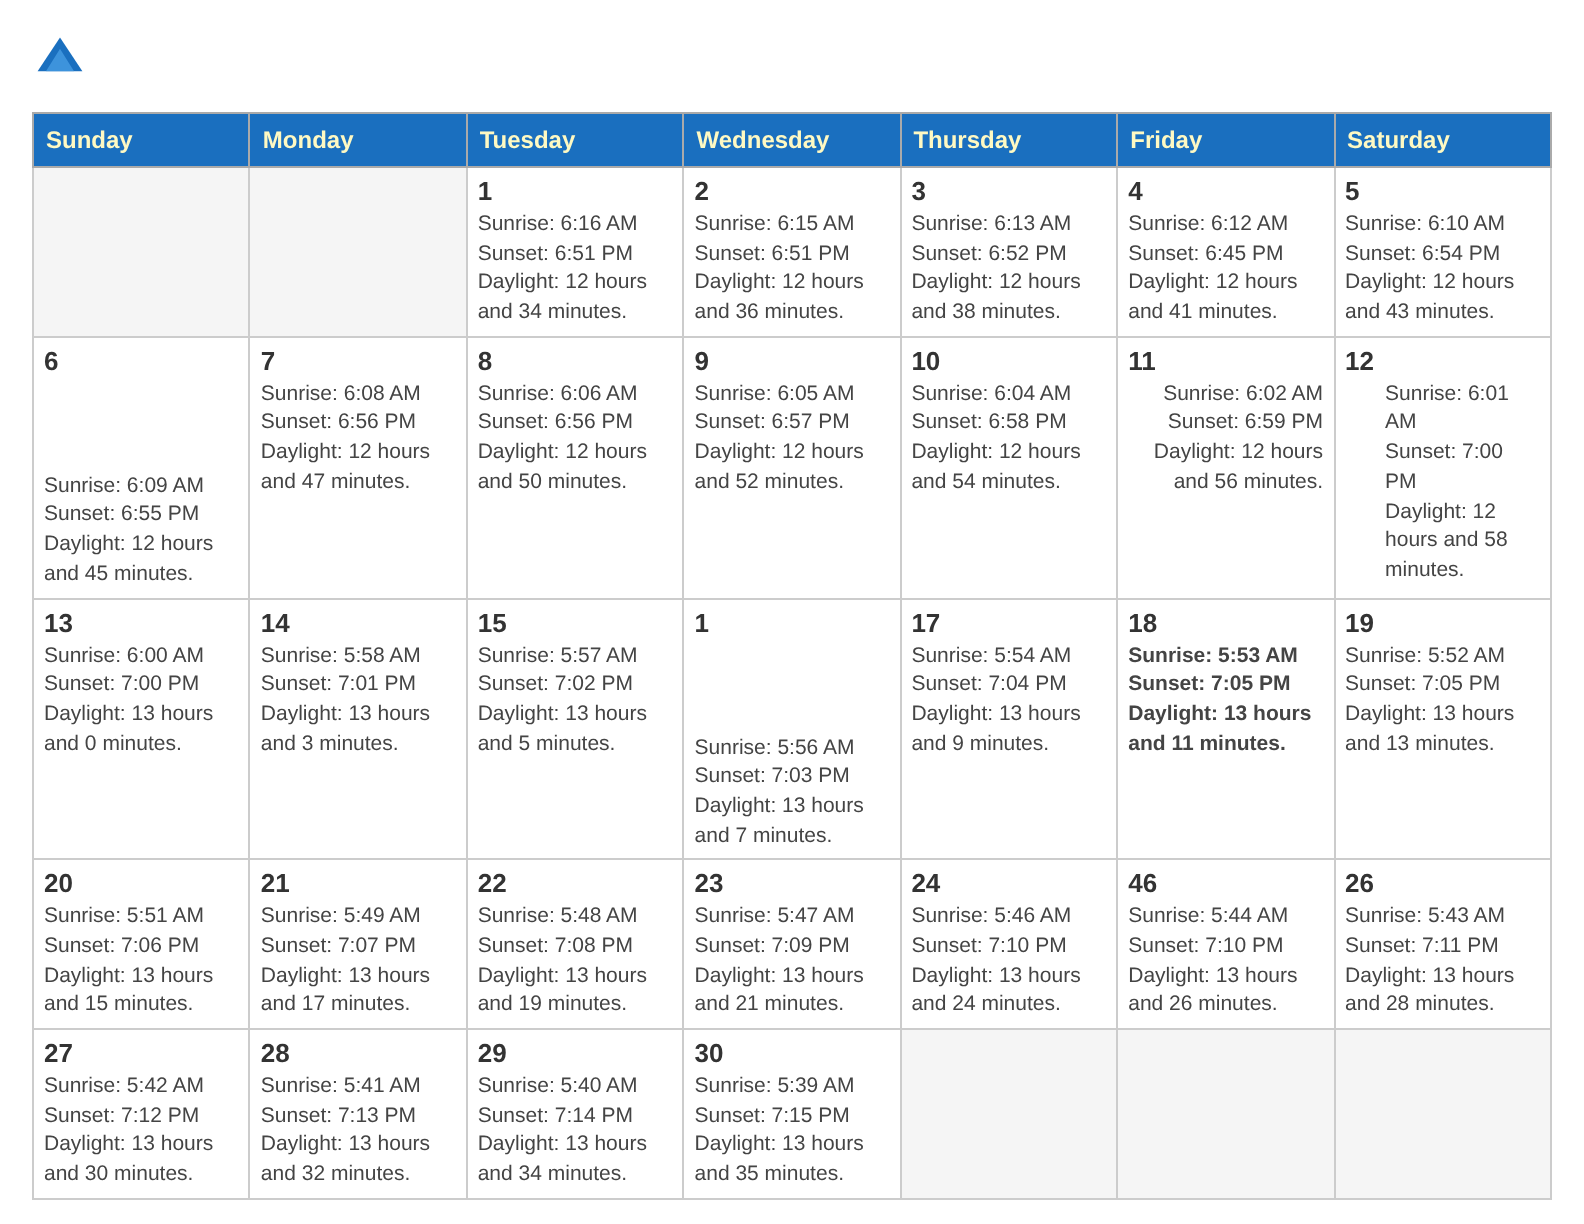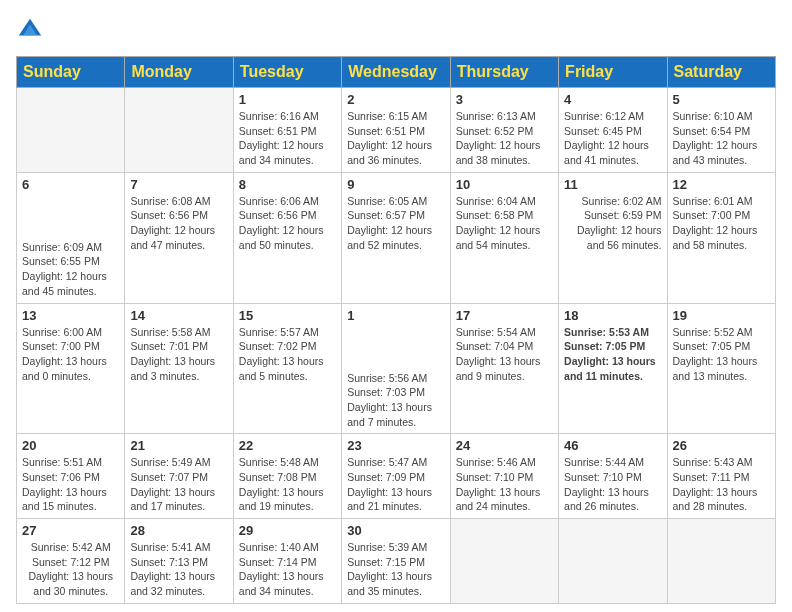--- a/index.html
+++ b/index.html
@@ -52,24 +52,24 @@
       font-size: 16px;
       color: #555;
     }
     .calendar {
       width: 100%;
       border-collapse: collapse;
       font-size: 11px;
     }
     .calendar th {
       background-color: #1a6fbf;
-      color: #fde047;
+      color: #fef9c3;
       text-align: left;
       padding: 6px 6px;
-      font-size: 16px;
+      font-size: 12px;
       border: 1px solid #aaa;
     }
     .calendar td {
       border: 1px solid #ccc;
       vertical-align: top;
       padding: 4px 5px;
       width: calc(100% / 7);
       height: 78px;
       background: #fff;
     }
@@ -188,21 +188,21 @@
 Daylight: 12 hours and 54 minutes.</div>
         </td>
         <td>
           <span class="day-num">11</span>
           <div class="day-info" style="white-space: pre-line; text-align: right;">Sunrise: 6:02 AM
 Sunset: 6:59 PM
 Daylight: 12 hours and 56 minutes.</div>
         </td>
         <td>
           <span class="day-num">12</span>
-          <div class="day-info" style="white-space: pre-line;">Sunrise: 6:01 AM
+          <div class="day-info" style="white-space: pre-line; margin-left: 20px;">Sunrise: 6:01 AM
 Sunset: 7:00 PM
 Daylight: 12 hours and 58 minutes.</div>
         </td>
       </tr>
       <tr>
         <td>
           <span class="day-num">13</span>
           <div class="day-info" style="white-space: pre-line;">Sunrise: 6:00 AM
 Sunset: 7:00 PM
 Daylight: 13 hours and 0 minutes.</div>
@@ -284,33 +284,33 @@
         <td>
           <span class="day-num">26</span>
           <div class="day-info" style="white-space: pre-line;">Sunrise: 5:43 AM
 Sunset: 7:11 PM
 Daylight: 13 hours and 28 minutes.</div>
         </td>
       </tr>
       <tr>
         <td>
           <span class="day-num">27</span>
-          <div class="day-info" style="white-space: pre-line; text-align: center;">Sunrise: 5:42 AM
+          <div class="day-info" style="white-space: pre-line;">Sunrise: 5:42 AM
 Sunset: 7:12 PM
 Daylight: 13 hours and 30 minutes.</div>
         </td>
         <td>
           <span class="day-num">28</span>
           <div class="day-info" style="white-space: pre-line;">Sunrise: 5:41 AM
 Sunset: 7:13 PM
 Daylight: 13 hours and 32 minutes.</div>
         </td>
         <td>
           <span class="day-num">29</span>
-          <div class="day-info" style="white-space: pre-line;">Sunrise: 1:40 AM
+          <div class="day-info" style="white-space: pre-line;">Sunrise: 5:40 AM
 Sunset: 7:14 PM
 Daylight: 13 hours and 34 minutes.</div>
         </td>
         <td>
           <span class="day-num">30</span>
           <div class="day-info" style="white-space: pre-line;">Sunrise: 5:39 AM
 Sunset: 7:15 PM
 Daylight: 13 hours and 35 minutes.</div>
         </td>
         <td class="empty"></td>

